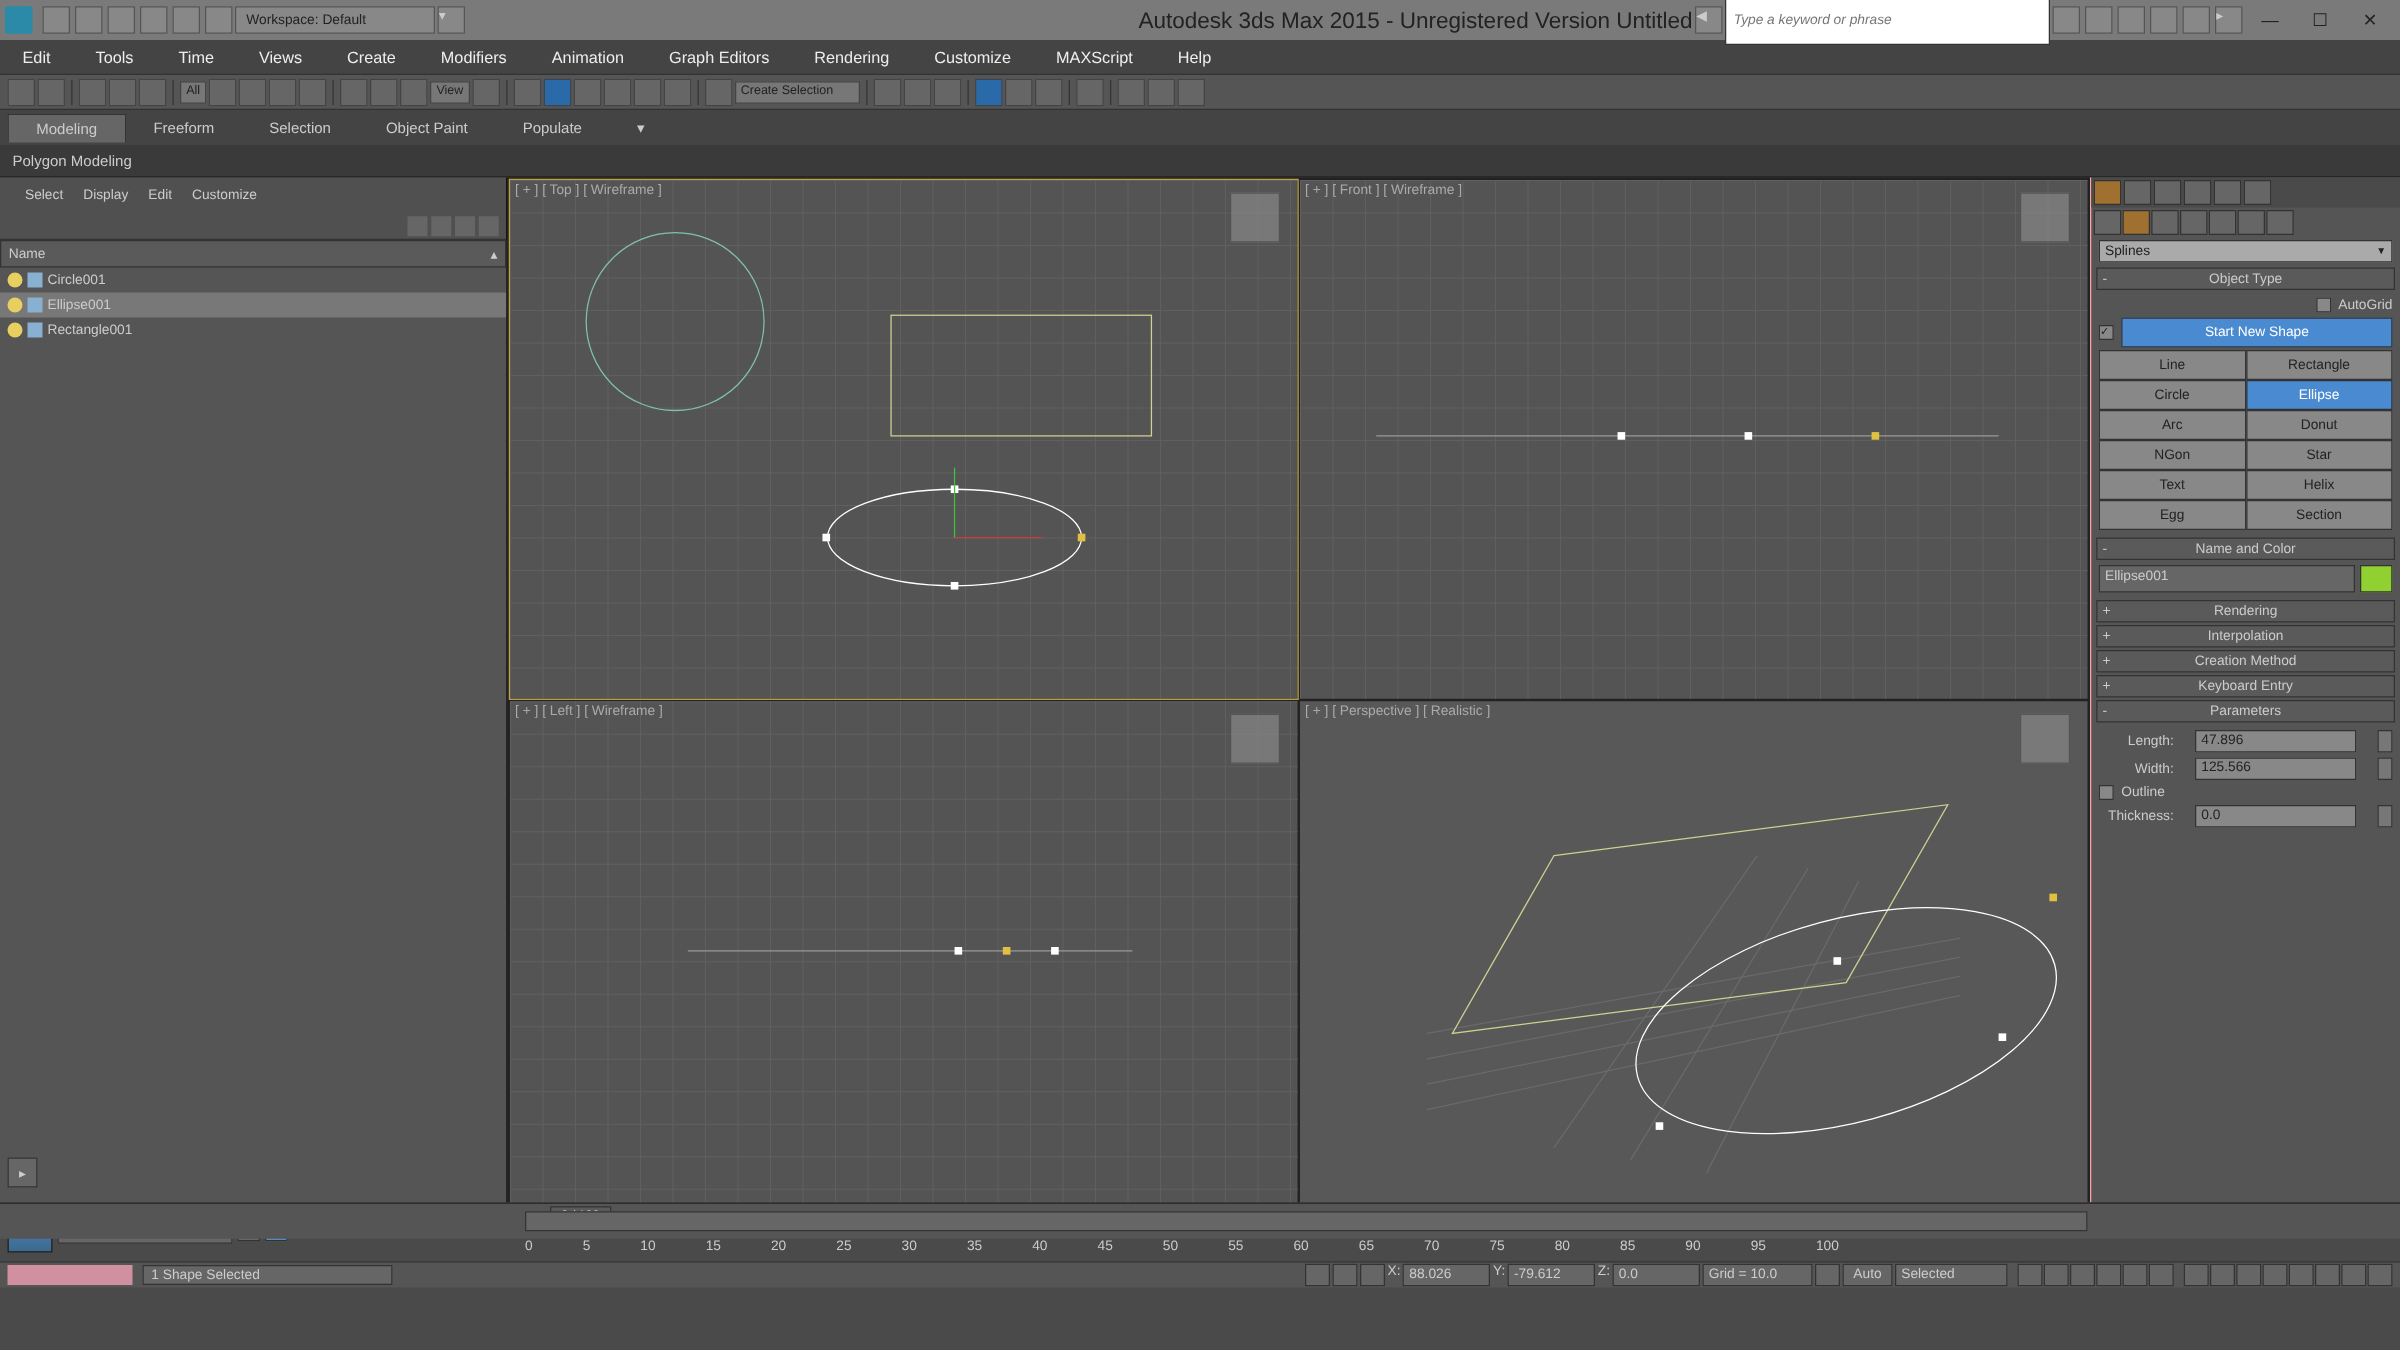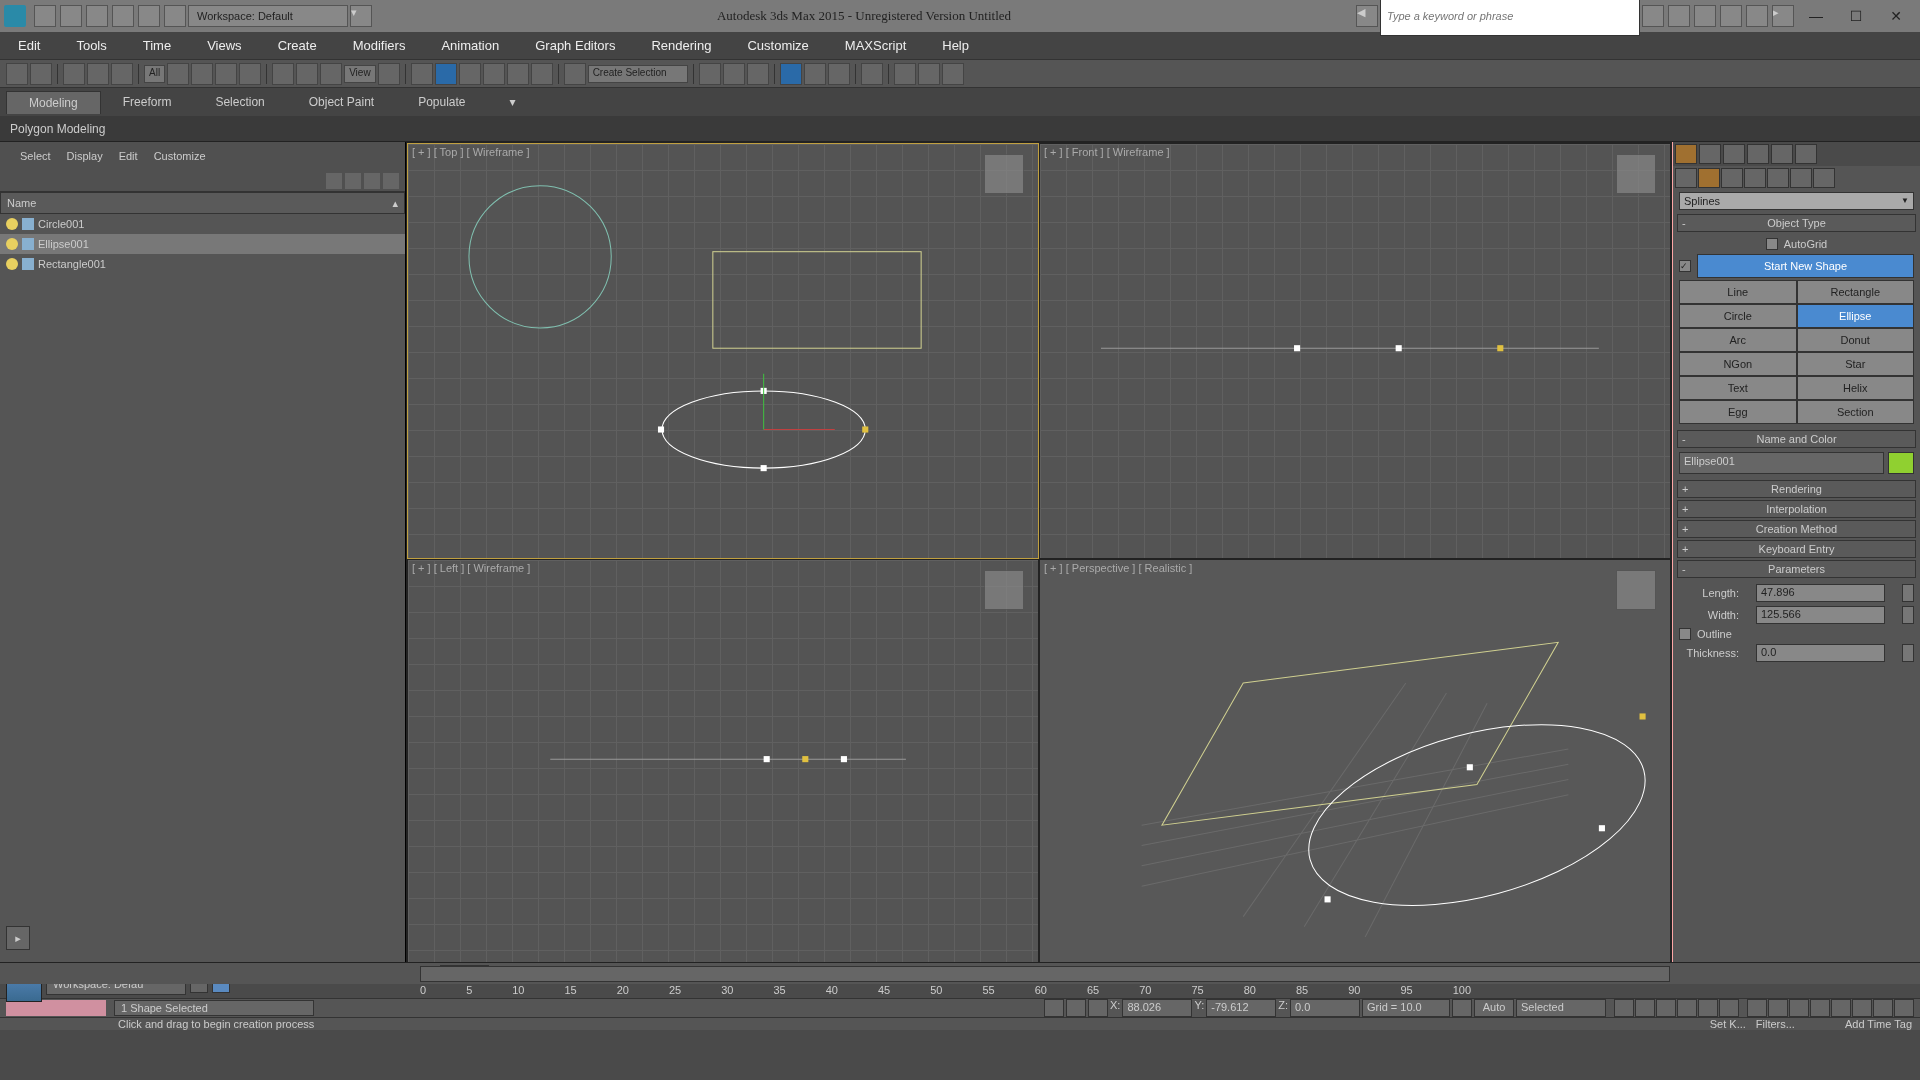--- a/index.html
+++ b/index.html
@@ -1,21 +1,21 @@
 <!DOCTYPE html>
 <html><head>
 <meta charset="utf-8">
 <style>
 *{margin:0;padding:0;box-sizing:border-box;font-family:Tahoma,Arial,sans-serif;font-size:11px;color:#ccc;}
 body{background:#4a4a4a;width:1920px;height:1080px;overflow:hidden;user-select:none;}
 .titlebar{height:32px;background:#7a7a7a;display:flex;align-items:center;padding:0 4px;}
 .titlebar .logo{width:22px;height:22px;background:#2a8aa8;margin-right:6px;border-radius:2px;}
 .titlebar .tbtn{width:22px;height:22px;background:#888;margin:0 2px;border:1px solid #555;}
 .titlebar .wslabel{background:#888;border:1px solid #555;padding:2px 8px;color:#222;height:22px;display:flex;align-items:center;min-width:160px;}
-.titlebar .title{flex:1;text-align:center;color:#222;font-size:13px;font-family:Liberation Serif, serif;}
+.titlebar .title{flex:1;text-align:right;color:#222;font-size:18px;}
 .titlebar .search{width:260px;height:39px;background:#fff;border:1px solid #333;padding:2px 6px;color:#888;font-style:italic;}
 .titlebar .winbtns{display:flex;}
 .titlebar .winbtn{width:40px;height:22px;display:flex;align-items:center;justify-content:center;color:#222;font-size:14px;}
 .menubar{height:28px;background:#444;display:flex;align-items:center;padding:0 10px;gap:20px;border-bottom:1px solid #333;}
 .menubar .mitem{color:#eee;font-size:13px;padding:4px 8px;}
 .toolbar1{height:28px;background:#555;display:flex;align-items:center;padding:0 6px;gap:2px;border-bottom:1px solid #333;}
 .toolbar1 .tb{width:22px;height:22px;background:#666;border:1px solid #444;}
 .toolbar1 .tb.active{background:#2a6aa8;}
 .toolbar1 .sep{width:1px;height:20px;background:#333;margin:0 3px;}
 .toolbar1 .combo{background:#777;border:1px solid #444;padding:1px 4px;height:18px;font-size:10px;color:#222;}
@@ -296,21 +296,21 @@
       <div class="c"></div>
       <div class="c"></div>
       <div class="c"></div>
       <div class="c"></div>
       <div class="c"></div>
     </div>
     <div class="dropdown">Splines</div>
 
     <div class="rollout-hdr"><span class="tog">-</span><span>Object Type</span></div>
     <div class="rollout">
-      <div class="chkrow" style="justify-content:center">
+      <div class="chkrow" style="justify-content:flex-end">
         <span class="chk"></span>
         <span>AutoGrid</span>
       </div>
       <div class="chkrow">
         <span class="chk on"></span>
         <div class="rbtn active" style="flex:1">Start New Shape</div>
       </div>
       <div class="btngrid" id="shapebtns">
           <div class="rbtn">Line</div>
           <div class="rbtn">Rectangle</div>
@@ -421,20 +421,13 @@
       <div class="pb"></div>
       <div class="pb"></div>
       <div class="pb"></div>
       <div class="pb"></div>
       <div class="pb"></div>
       <div class="pb"></div>
       <div class="pb"></div>
       <div class="pb"></div>
     </div>
   </div>
-  <div class="promptbar">
-    <span style="width:100px"></span>
-    <span>Click and drag to begin creation process</span>
-    <span style="margin-left:auto">Set K...</span>
-    <span>Filters...</span>
-    <span style="margin-left:40px">Add Time Tag</span>
-  </div>
 </div>
 
 </body></html>

